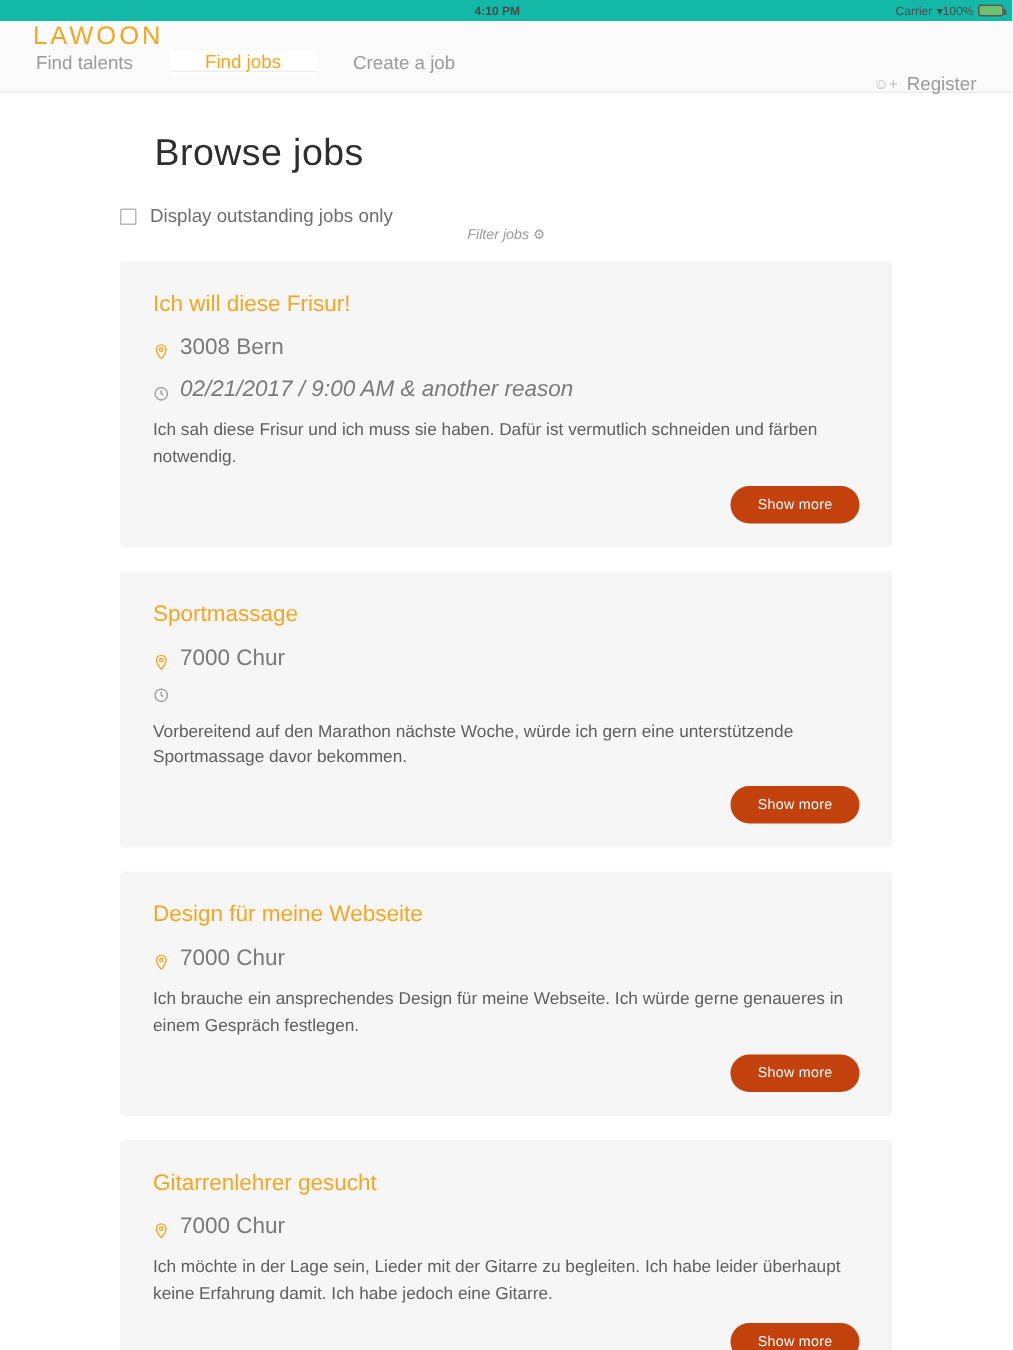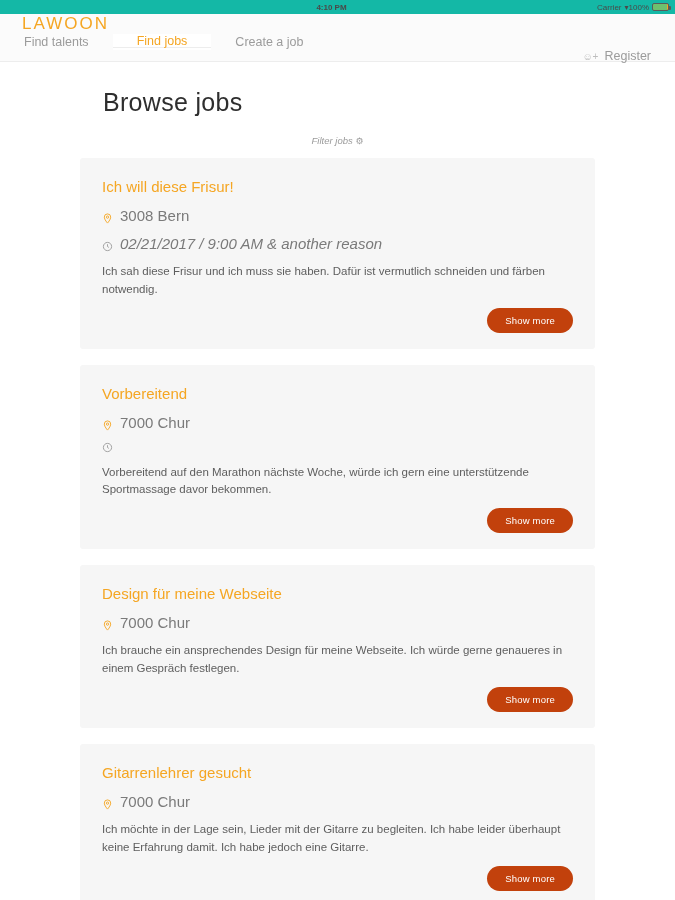--- a/index.html
+++ b/index.html
@@ -128,21 +128,20 @@
     border: 1px solid #b9b9b9;
     background: #fff;
     border-radius: 1px;
   }
   .checkbox-label {
     font-size: 12.5px;
     color: #6d6d6d;
   }
   .filter-row {
     text-align: center;
-    margin-top: 18px;
     font-size: 9.5px;
     color: #9b9b9b;
     font-style: italic;
   }
   .filter-row .gear { font-style: normal; font-size: 9px; }
 
   
   .cards {
     padding: 12px 80px 0 80px;
     display: flex;
@@ -223,20 +222,24 @@
   <div class="nav-right">
     <span class="reg-icon">☺+</span>
     <span>Register</span>
   </div>
 </div>
 
 <div class="page">
 
   <div class="page-title">Browse jobs</div>
 
+  <div class="checkbox-row">
+    <span class="checkbox-box"></span>
+    <span class="checkbox-label">Display outstanding jobs only</span>
+  </div>
 
   <div class="filter-row">
     <span>Filter jobs</span>
     <span class="gear">⚙</span>
   </div>
 
   <div class="cards">
 
     <div class="card with-button">
       <div class="card-title">Ich will diese Frisur!</div>
@@ -252,21 +255,21 @@
           <circle cx="12" cy="12" r="9"></circle>
             <path d="M12 7v5l3 2"></path>
         </svg>
         <span>02/21/2017 / 9:00 AM &amp; another reason</span>
       </div>
       <div class="card-desc">Ich sah diese Frisur und ich muss sie haben. Dafür ist vermutlich schneiden und färben notwendig.</div>
       <button class="show-more">Show more</button>
     </div>
 
     <div class="card with-button">
-      <div class="card-title">Vorbereitend</div>
+      <div class="card-title">Sportmassage</div>
       <div class="meta-row">
         <svg class="pin-icon" viewBox="0 0 24 24" fill="none" stroke="#f5a623" stroke-width="2">
           <path d="M12 22s7-7.6 7-13A7 7 0 0 0 5 9c0 5.4 7 13 7 13z"></path>
             <circle cx="12" cy="9" r="2.5"></circle>
         </svg>
         <span>7000 Chur</span>
       </div>
       <div class="meta-row time">
         <svg class="clock-icon" viewBox="0 0 24 24" fill="none" stroke="#9b9b9b" stroke-width="2">
           <circle cx="12" cy="12" r="9"></circle>

